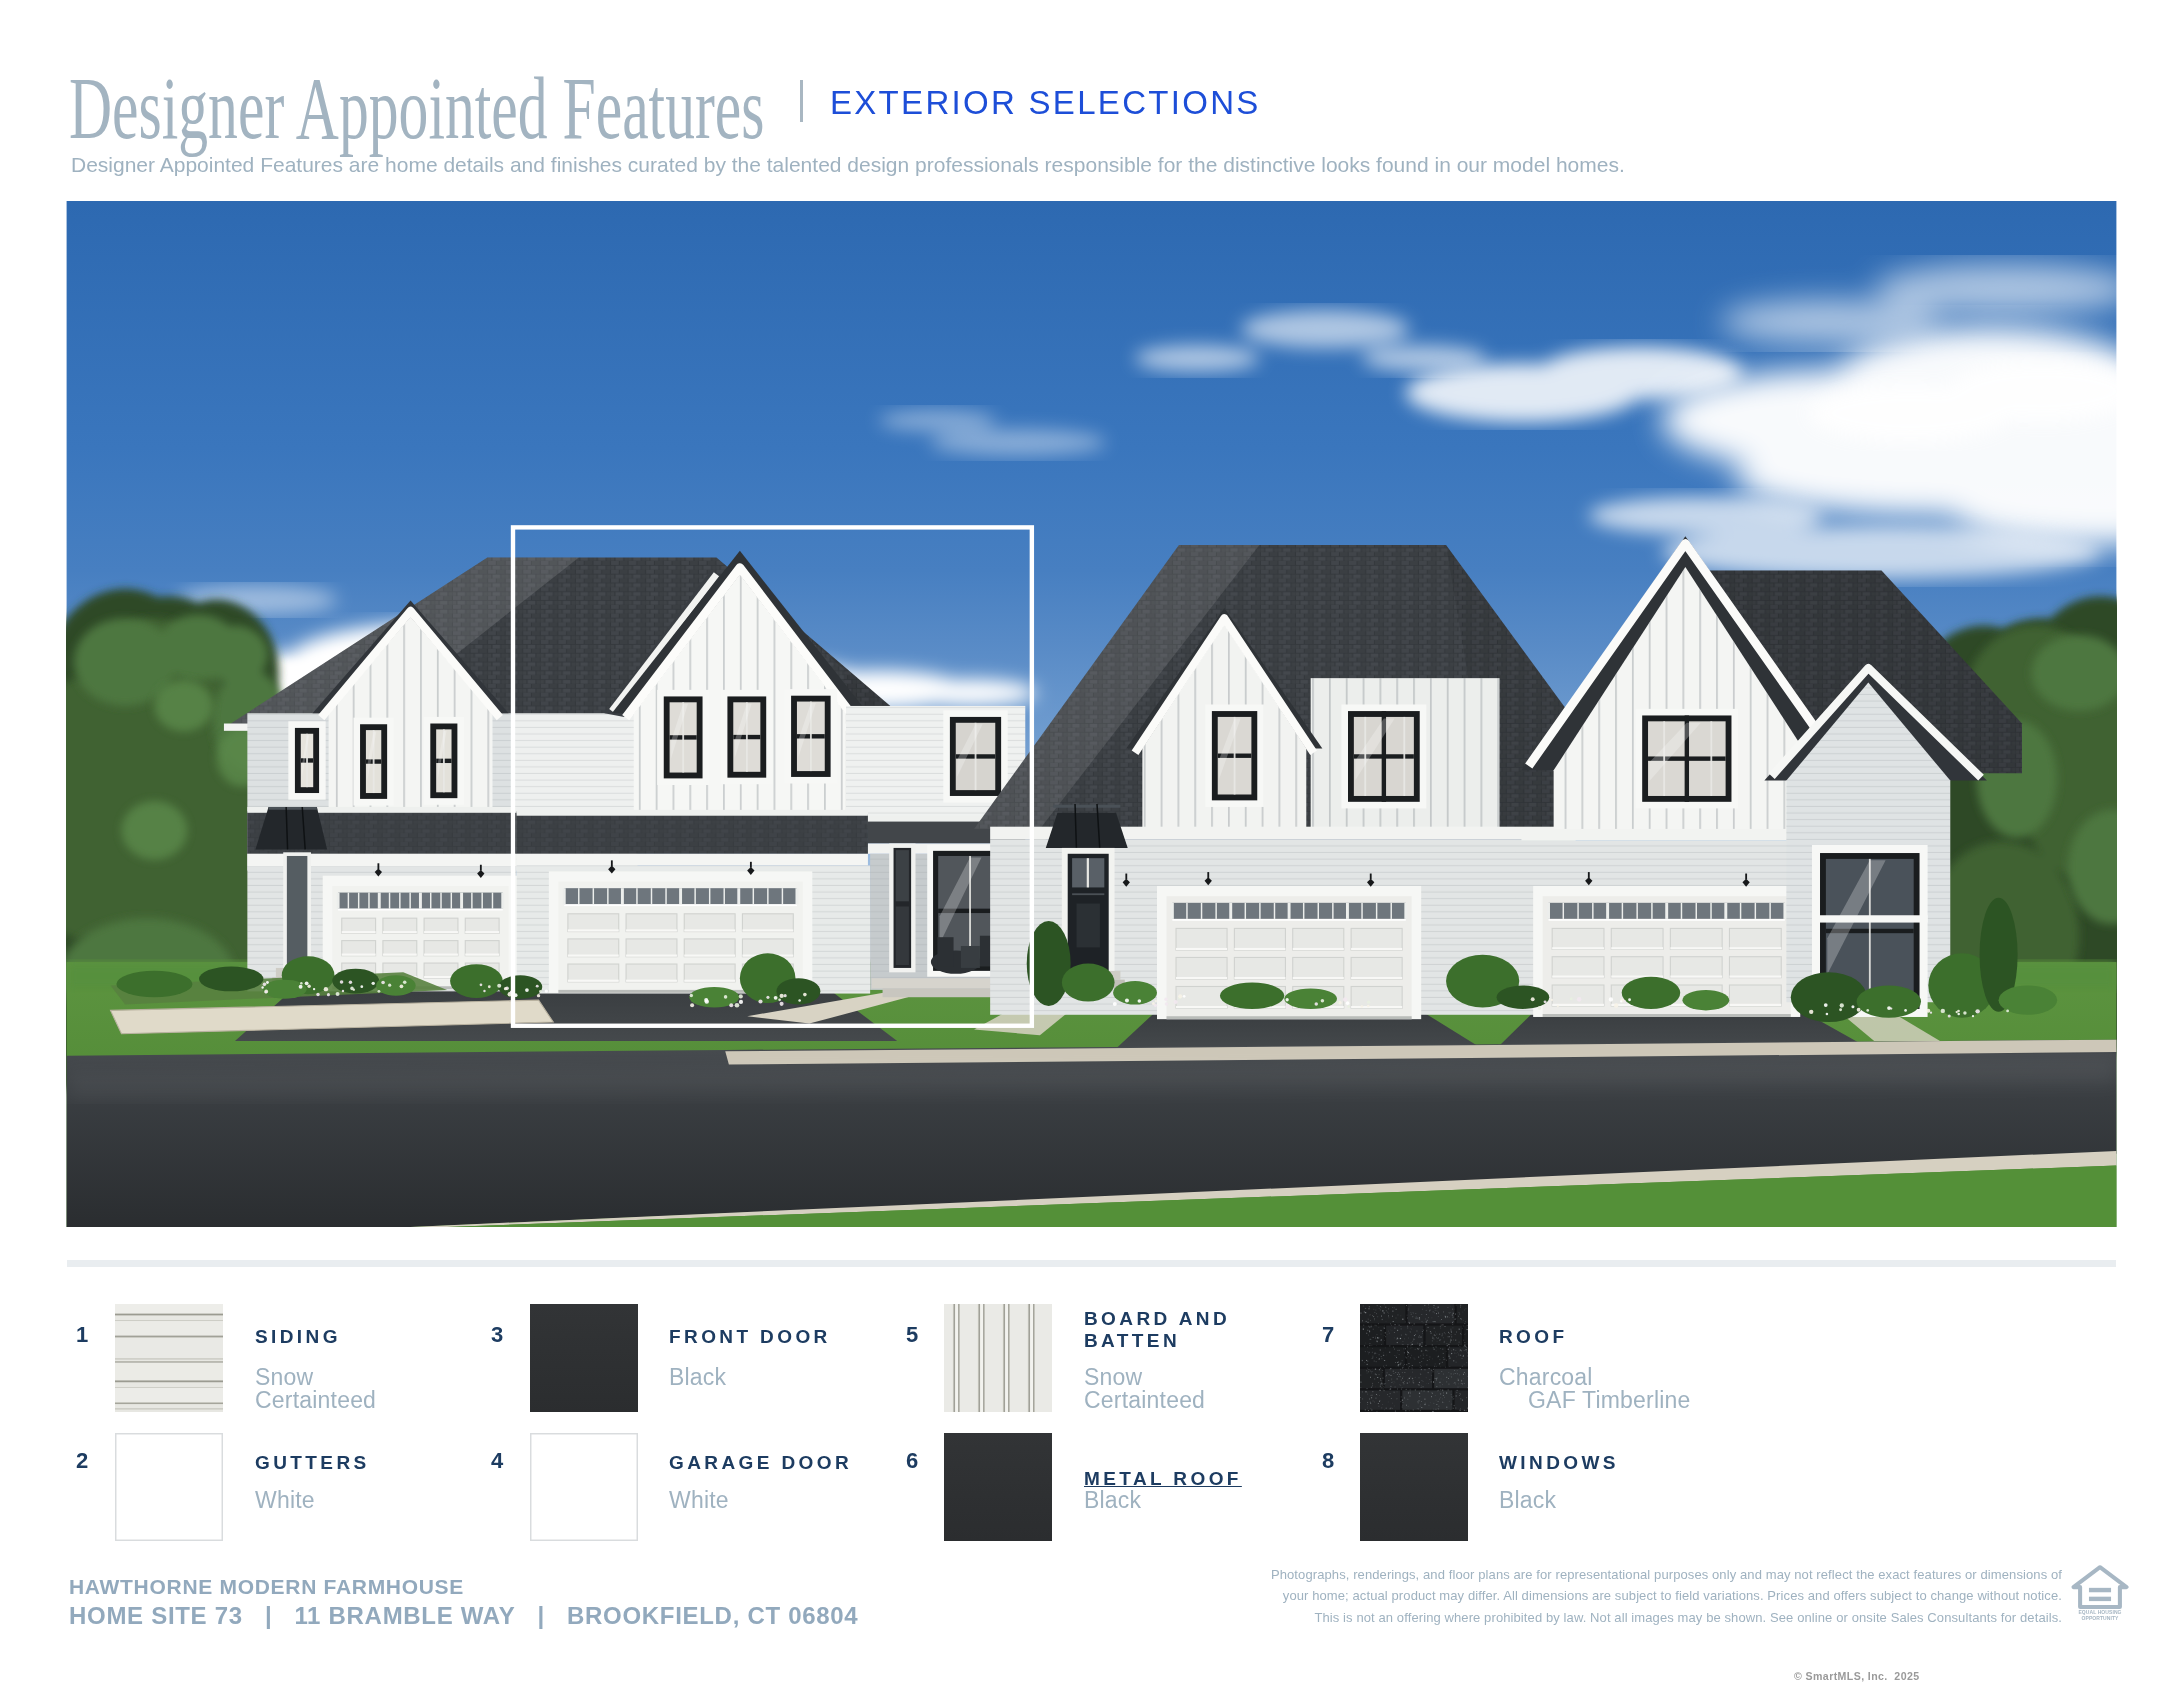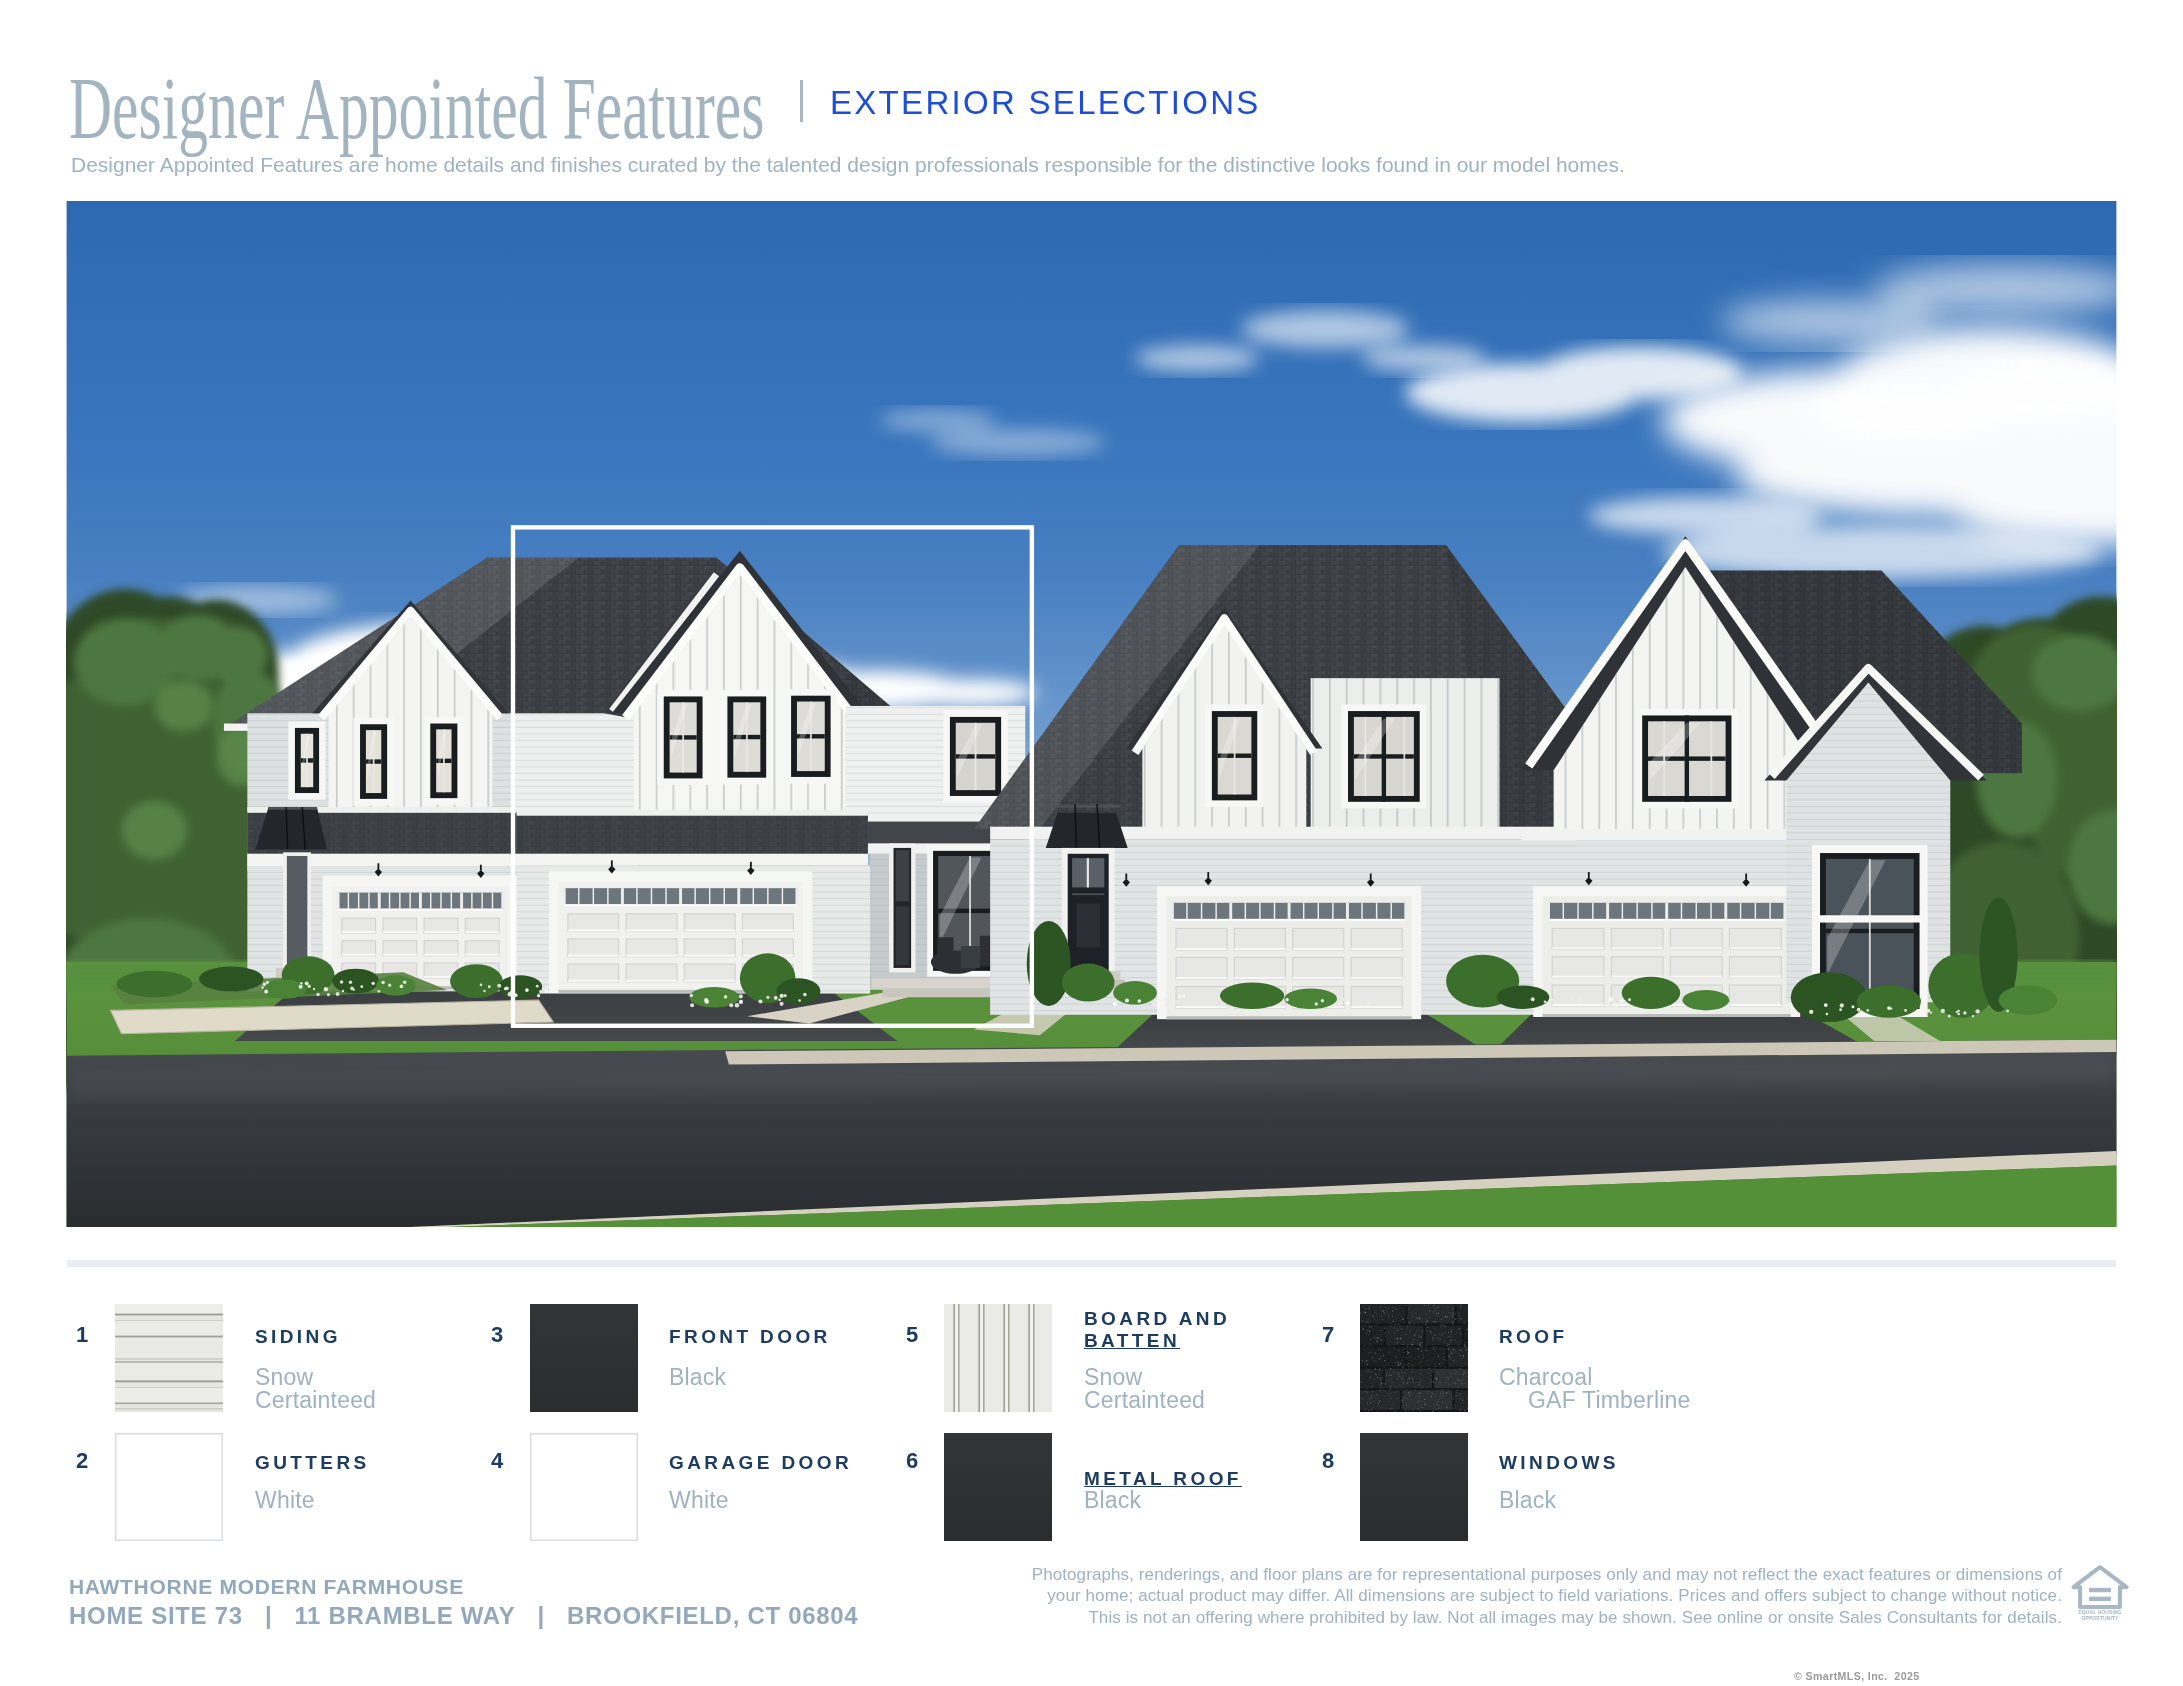--- a/index.html
+++ b/index.html
@@ -6,21 +6,21 @@
 .abs{position:absolute;}
 .title{position:absolute;left:69px;top:64px;font-family:"Liberation Serif",serif;font-size:89px;line-height:1;color:#a3b4c1;letter-spacing:0;transform:scaleX(0.67);transform-origin:0 0;white-space:nowrap;}
 .vbar{position:absolute;left:800px;top:80px;width:2.6px;height:42px;background:#a9b7c2;}
 .exsel{position:absolute;left:830px;top:86px;font-size:33px;line-height:1;color:#1d4ed8;letter-spacing:2.3px;}
 .subt{position:absolute;left:71px;top:154px;font-size:21px;line-height:1;color:#9fb2c0;letter-spacing:0;white-space:nowrap;}
 .num{position:absolute;font-size:22px;font-weight:bold;color:#1d3c61;line-height:1;}
 .swt{position:absolute;font-size:19px;font-weight:bold;color:#1d3c61;line-height:1;letter-spacing:3.4px;}
 .sws{position:absolute;font-size:23px;color:#9fb2c0;line-height:1;letter-spacing:0.2px;}
 .f1{position:absolute;left:69px;top:1576px;font-size:21px;font-weight:bold;color:#92a9bd;letter-spacing:0.7px;line-height:1;}
 .f2{position:absolute;left:69px;top:1604px;font-size:24px;font-weight:bold;color:#92a9bd;letter-spacing:0.7px;line-height:1;}
-.disc{position:absolute;left:952px;top:1564px;width:1110px;font-size:17px;color:#9fb2c0;line-height:21.4px;text-align:right;letter-spacing:0.1px;}
+.disc{position:absolute;left:952px;top:1564px;width:1110px;font-size:13px;color:#9fb2c0;line-height:21.4px;text-align:right;letter-spacing:0.1px;}
 .mls{position:absolute;left:1794px;top:1671px;width:269px;text-align:left;font-size:10.6px;font-weight:bold;color:#9a9a9a;line-height:1;letter-spacing:0.4px;}
 .divider{position:absolute;left:67px;top:1260px;width:2049px;height:6.6px;background:#e9edf0;}
 </style></head>
 <body>
 <div class="title">Designer Appointed Features</div>
 <div class="vbar"></div>
 <div class="exsel">EXTERIOR SELECTIONS</div>
 <div class="subt">Designer Appointed Features are home details and finishes curated by the talented design professionals responsible for the distinctive looks found in our model homes.</div>
 <div class="abs" style="left:66px;top:201px;width:2051px;height:1026px;">
 <svg width="2051" height="1026" viewBox="0 0 2801 1402">
@@ -779,21 +779,21 @@
       <rect x="81" width="2.2" height="147" fill="#9a9a90"></rect>
       <rect x="87" width="2.2" height="147" fill="#9a9a90"></rect>
       <rect x="83.2" width="4" height="147" fill="#f2f2ee"></rect>
       <rect x="114" width="8" height="147" fill="#d7d7cf"></rect>
       <rect x="115" width="2.2" height="147" fill="#9a9a90"></rect>
       <rect x="121" width="2.2" height="147" fill="#9a9a90"></rect>
       <rect x="117.2" width="4" height="147" fill="#f2f2ee"></rect>
       <rect width="147" height="147" fill="#ffffff" opacity="0.08"></rect>
     </svg></div>
 <div class="swt" style="left:1084px;top:1309px;">BOARD AND</div>
-<div class="swt" style="left:1084px;top:1331px;text-decoration:underline;">BATTEN</div>
+<div class="swt" style="left:1084px;top:1331px;">BATTEN</div>
 <div class="sws" style="left:1084px;top:1366px;">Snow</div>
 <div class="sws" style="left:1084px;top:1389px;">Certainteed</div>
 <div class="num" style="left:906px;top:1450px;">6</div>
 <div style="position:absolute;left:944px;top:1433px;width:108px;height:108px;"><svg width="108" height="108" viewBox="0 0 147 147">
       <defs>
         <linearGradient id="dk" x1="0" y1="0" x2="0" y2="1">
           <stop offset="0" stop-color="#323436"></stop>
           <stop offset="1" stop-color="#2b2d2f"></stop>
         </linearGradient>
       </defs>

